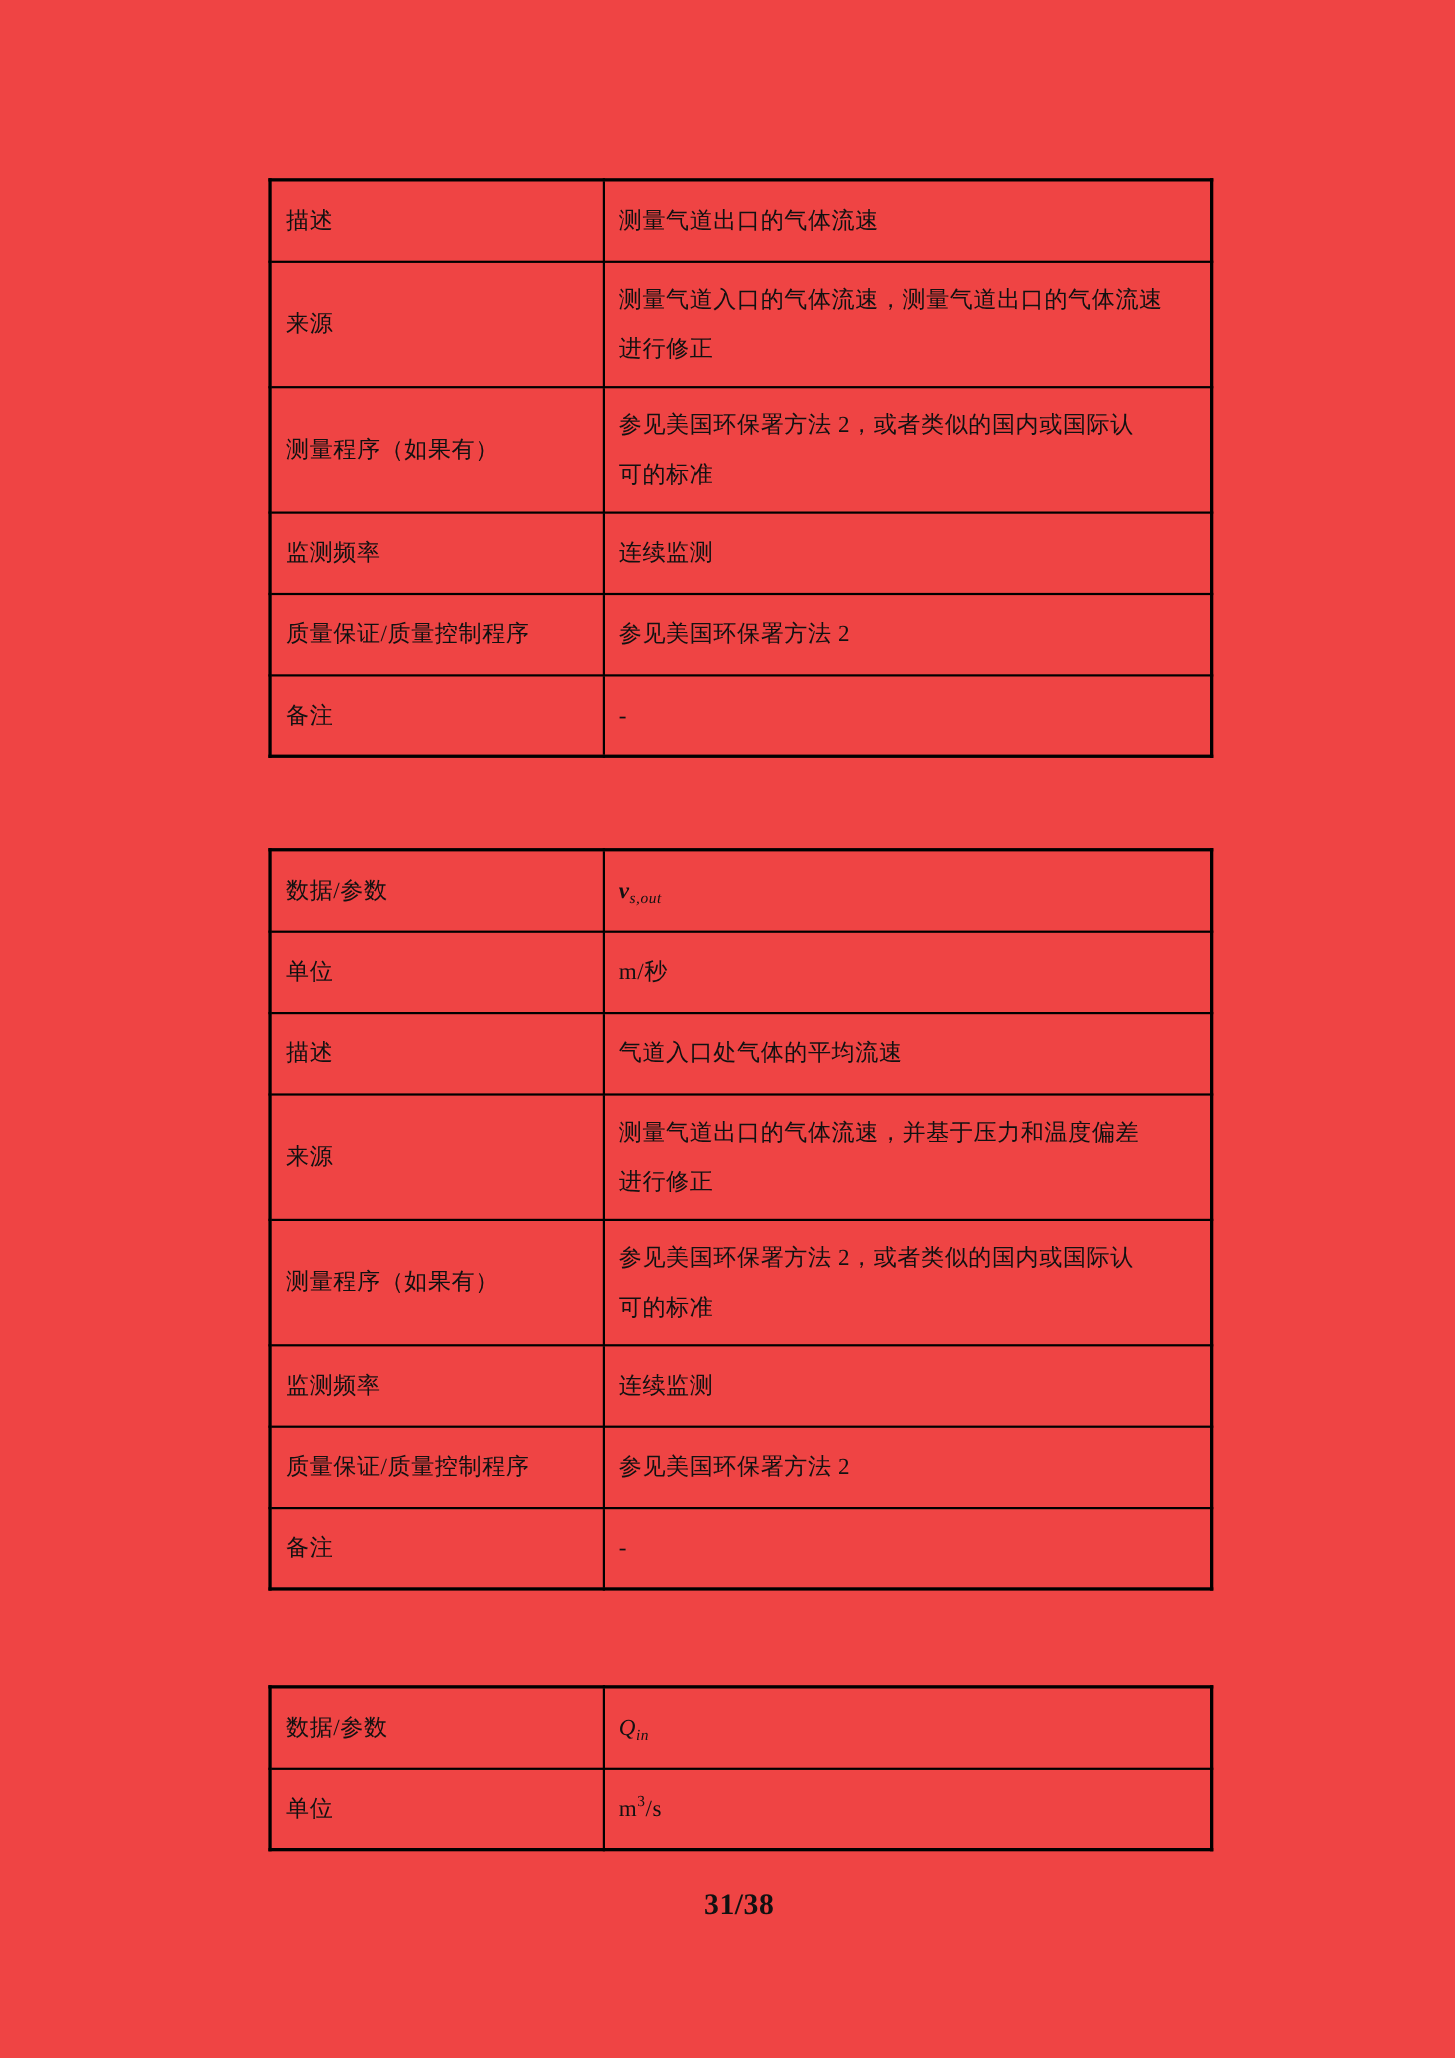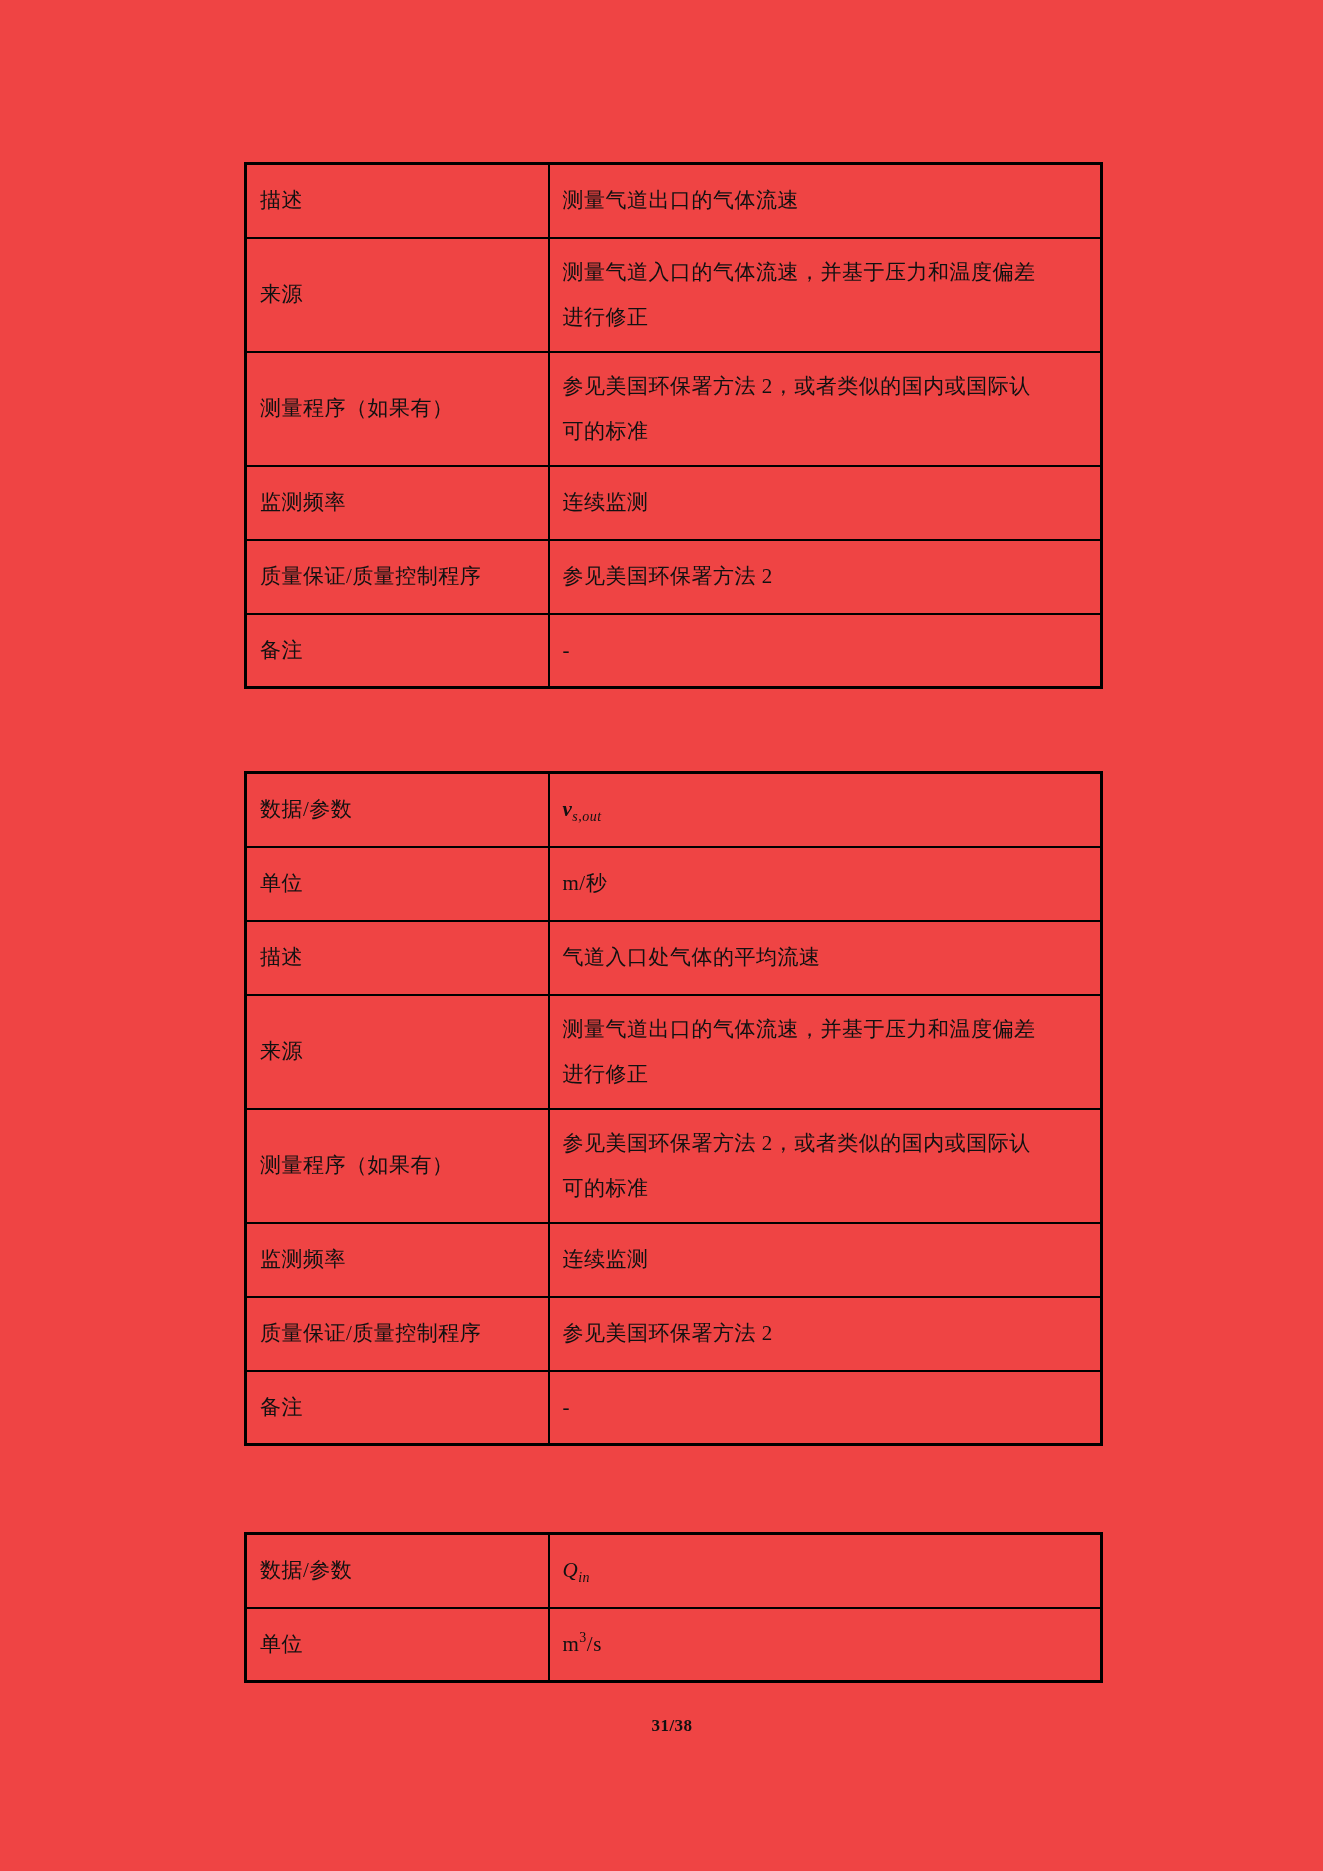--- a/index.html
+++ b/index.html
@@ -60,42 +60,42 @@
     vertical-align: baseline;
     position: relative;
     top: -9px;
   }
   .page-number {
     position: absolute;
     left: 244px;
     width: 856px;
     top: 1716px;
     text-align: center;
-    font-size: 17px;
+    font-size: 27px;
     font-weight: bold;
     letter-spacing: 0.5px;
   }
 </style>
 </head>
 <body>
 
 <div class="page">
   <table class="param-table" id="table-1">
     <colgroup>
         <col style="width:303px">
         <col style="width:553px">
       </colgroup>
     <tbody>
         <tr>
           <td class="label-cell">描述</td>
           <td class="value-cell">测量气道出口的气体流速</td>
         </tr>
         <tr>
           <td class="label-cell">来源</td>
-          <td class="value-cell">测量气道入口的气体流速，并基于压力和温度偏差
+          <td class="value-cell">测量气道入口的气体流速，测量气道出口的气体流速
 进行修正</td>
         </tr>
         <tr>
           <td class="label-cell">测量程序（如果有）</td>
           <td class="value-cell">参见美国环保署方法 2，或者类似的国内或国际认
 可的标准</td>
         </tr>
         <tr>
           <td class="label-cell">监测频率</td>
           <td class="value-cell">连续监测</td>

